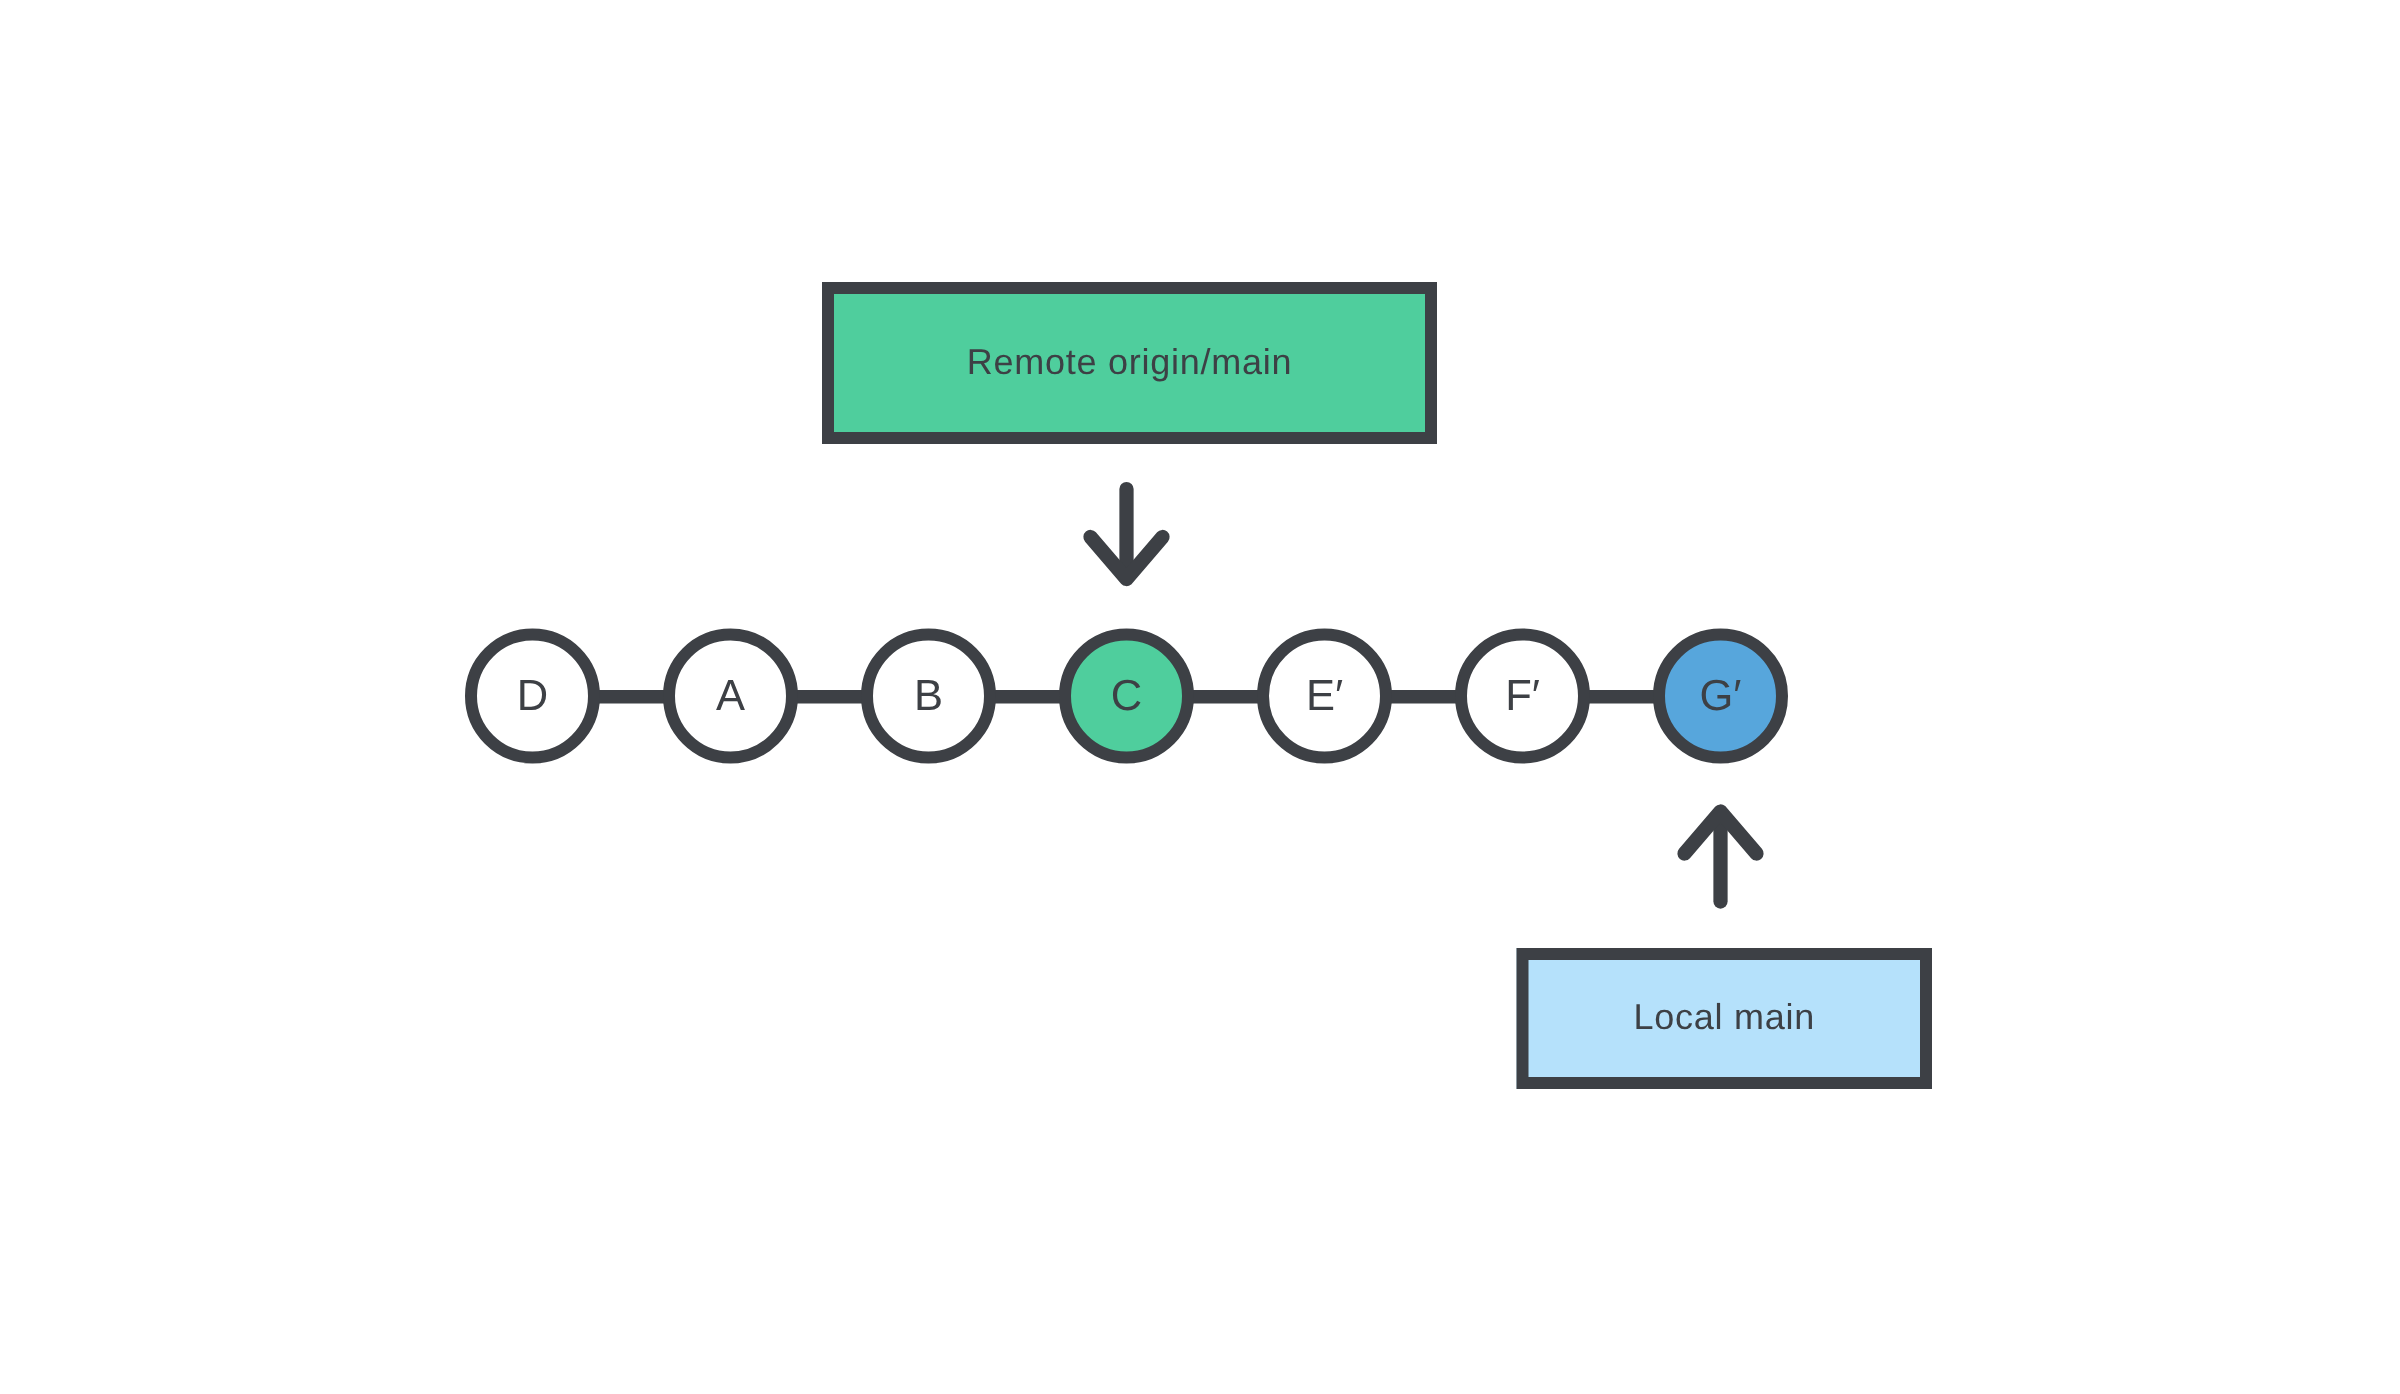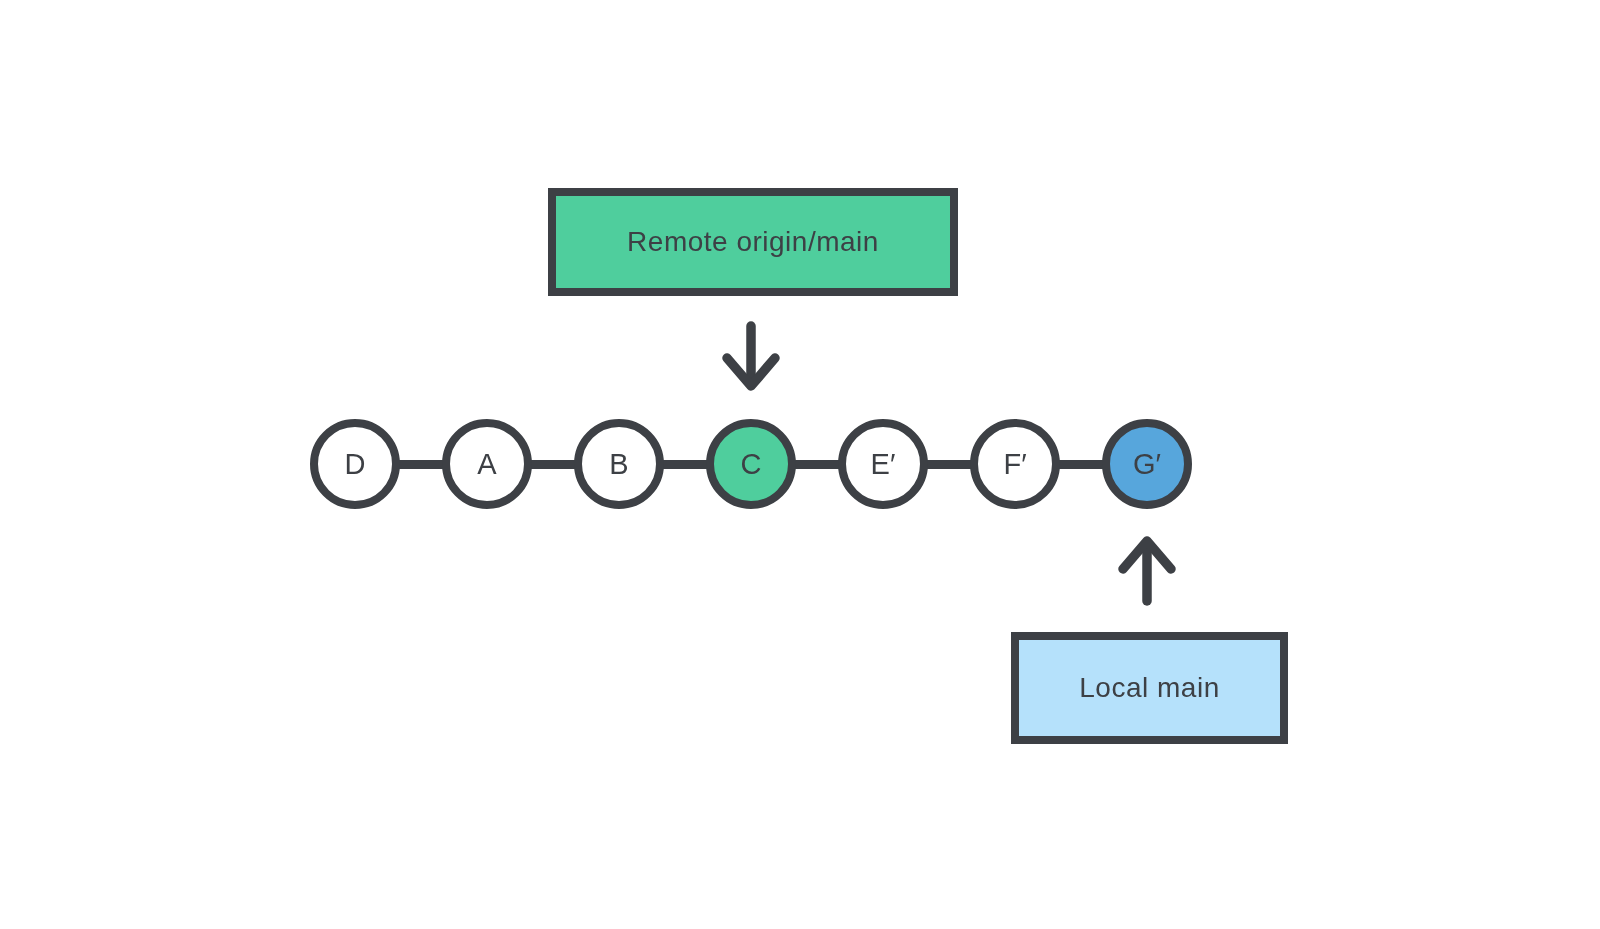--- a/index.html
+++ b/index.html
@@ -21,32 +21,32 @@
     overflow: hidden;
     color: var(--stroke);
   }
 
   .label-box {
     position: absolute;
     border: 8px solid var(--stroke);
     display: flex;
     align-items: center;
     justify-content: center;
-    font-size: 28px;
+    font-size: 24px;
     letter-spacing: 0.5px;
     color: var(--stroke);
   }
   .label-box.remote {
     left: 548px; top: 188px;
     width: 410px; height: 108px;
     background: var(--remote-fill);
   }
   .label-box.local {
     left: 1011px; top: 632px;
-    width: 277px; height: 112px;
+    width: 277px; height: 94px;
     background: var(--local-fill);
   }
 
   .arrow {
     position: absolute;
     color: var(--stroke);
   }
   .arrow.down { left: 719px; top: 320px; }
   .arrow.up   { left: 1115px; top: 531px; }
 

